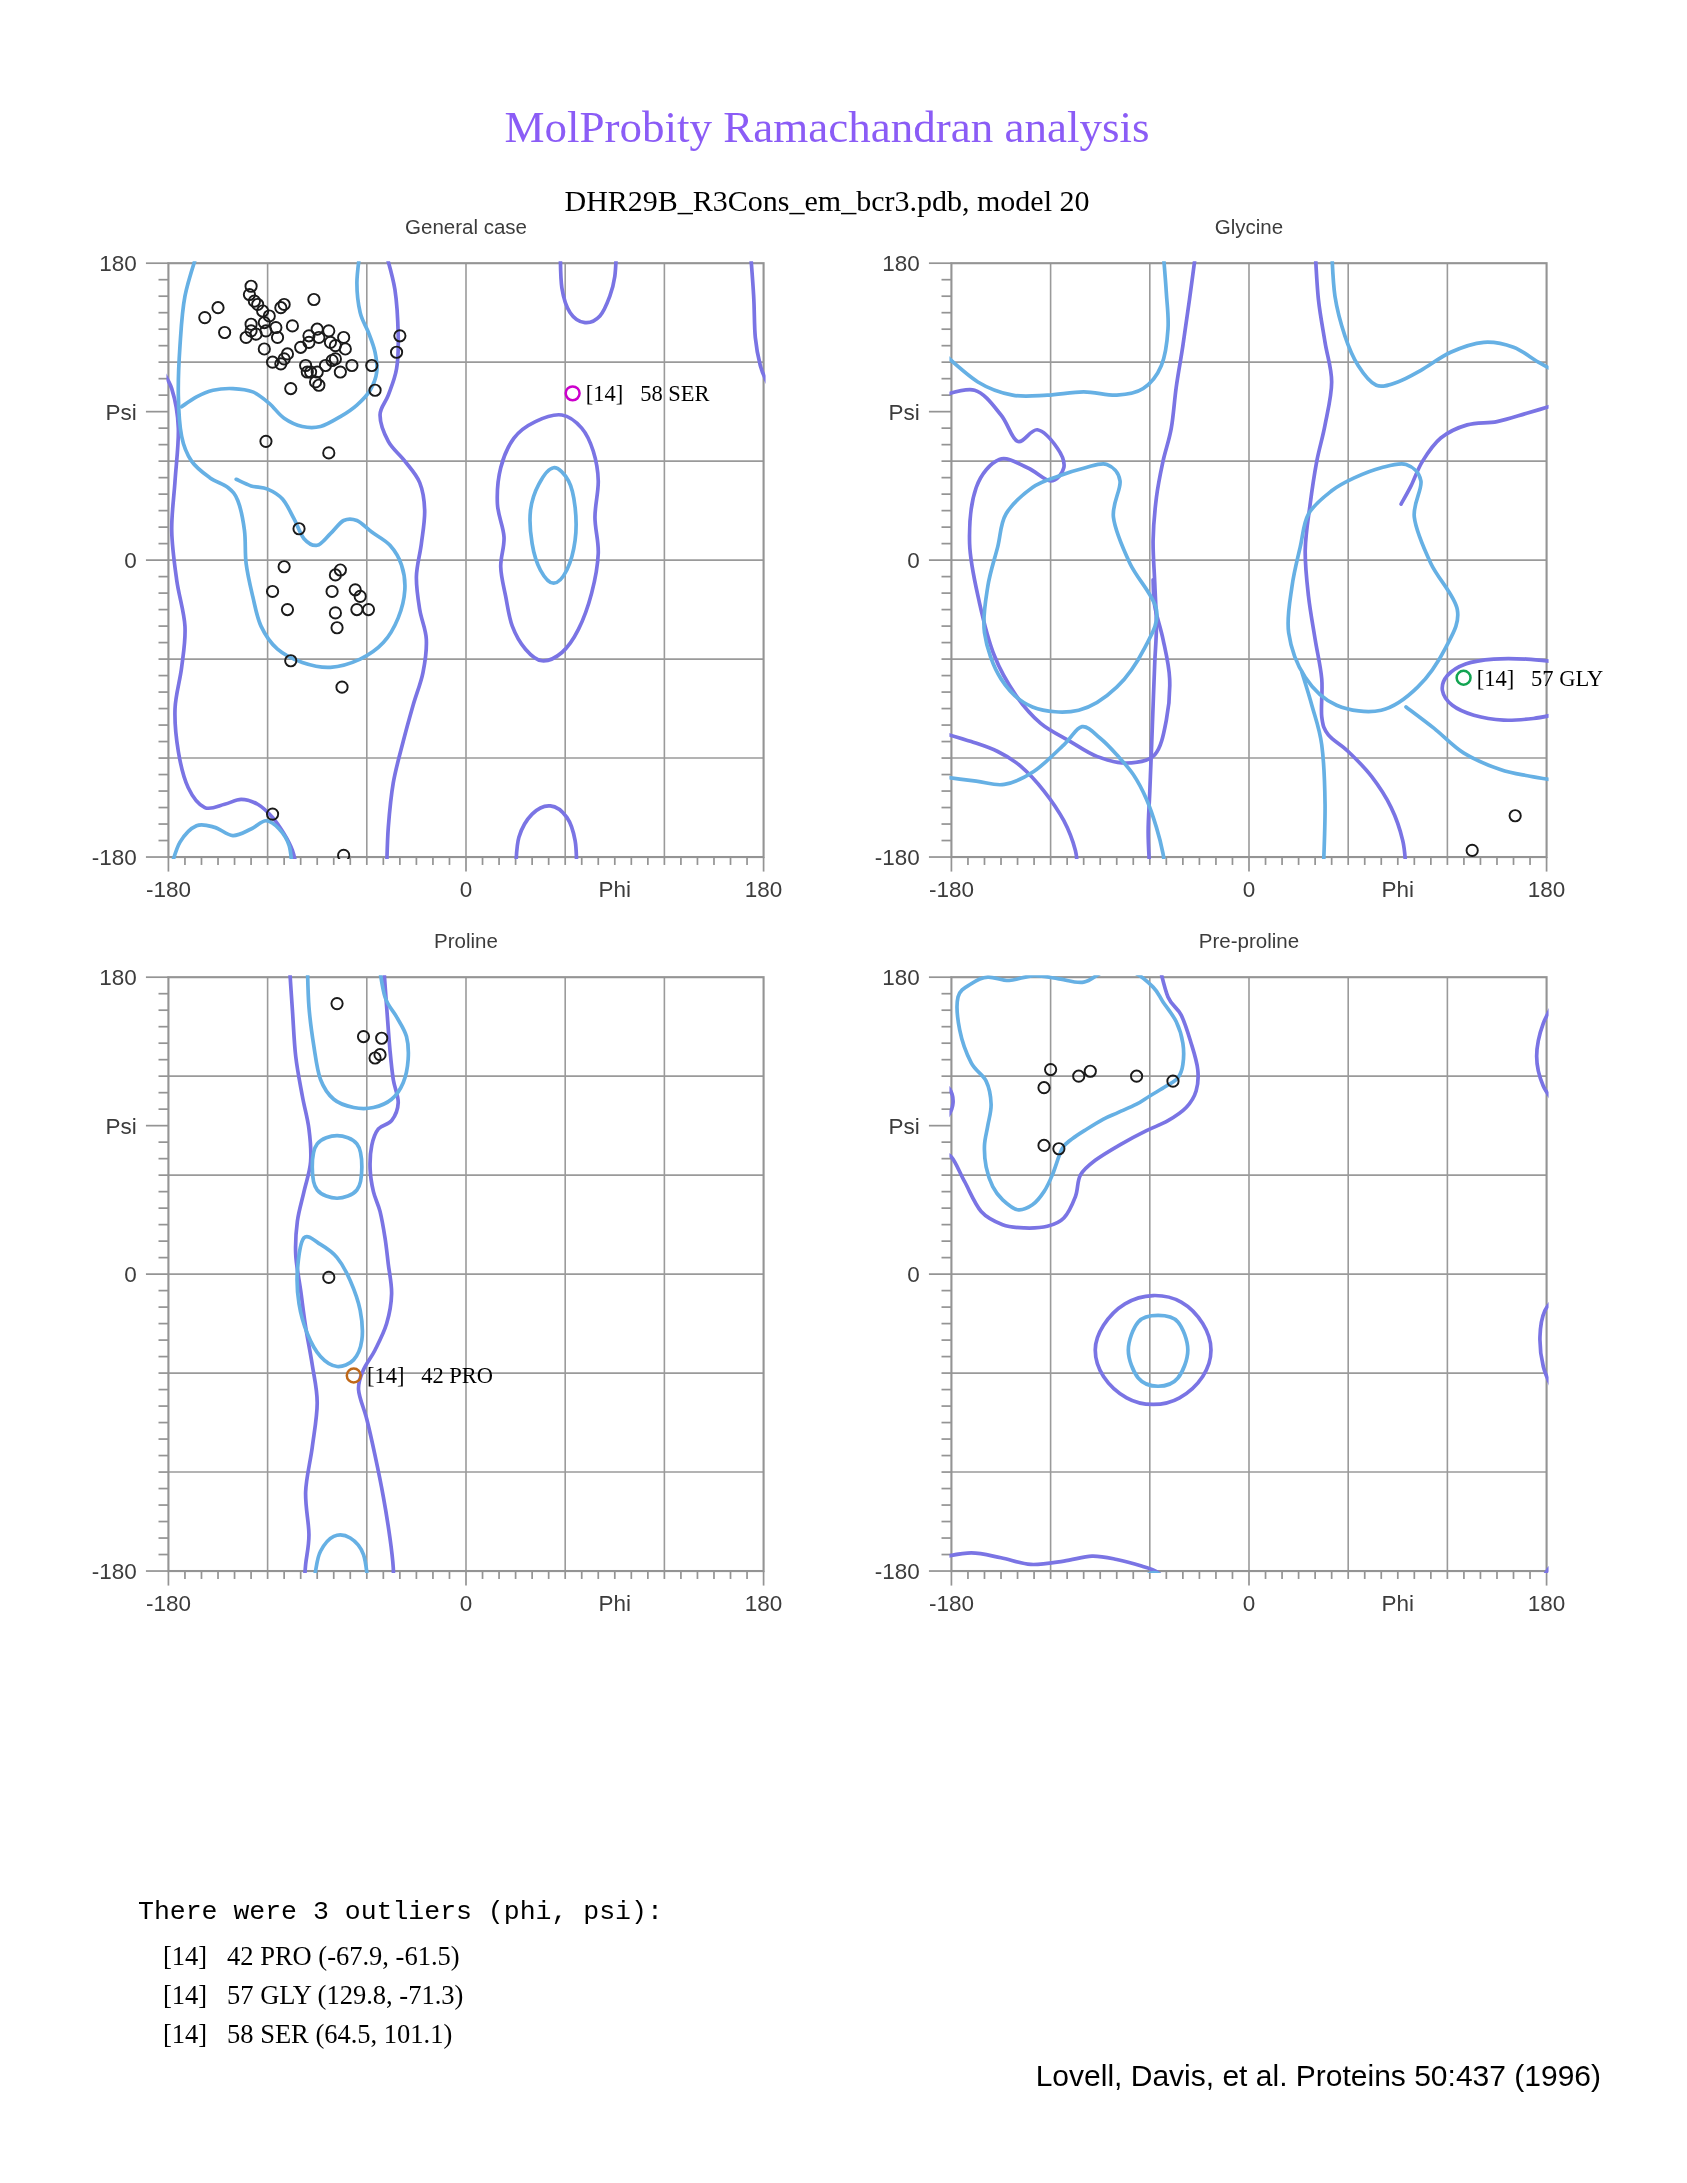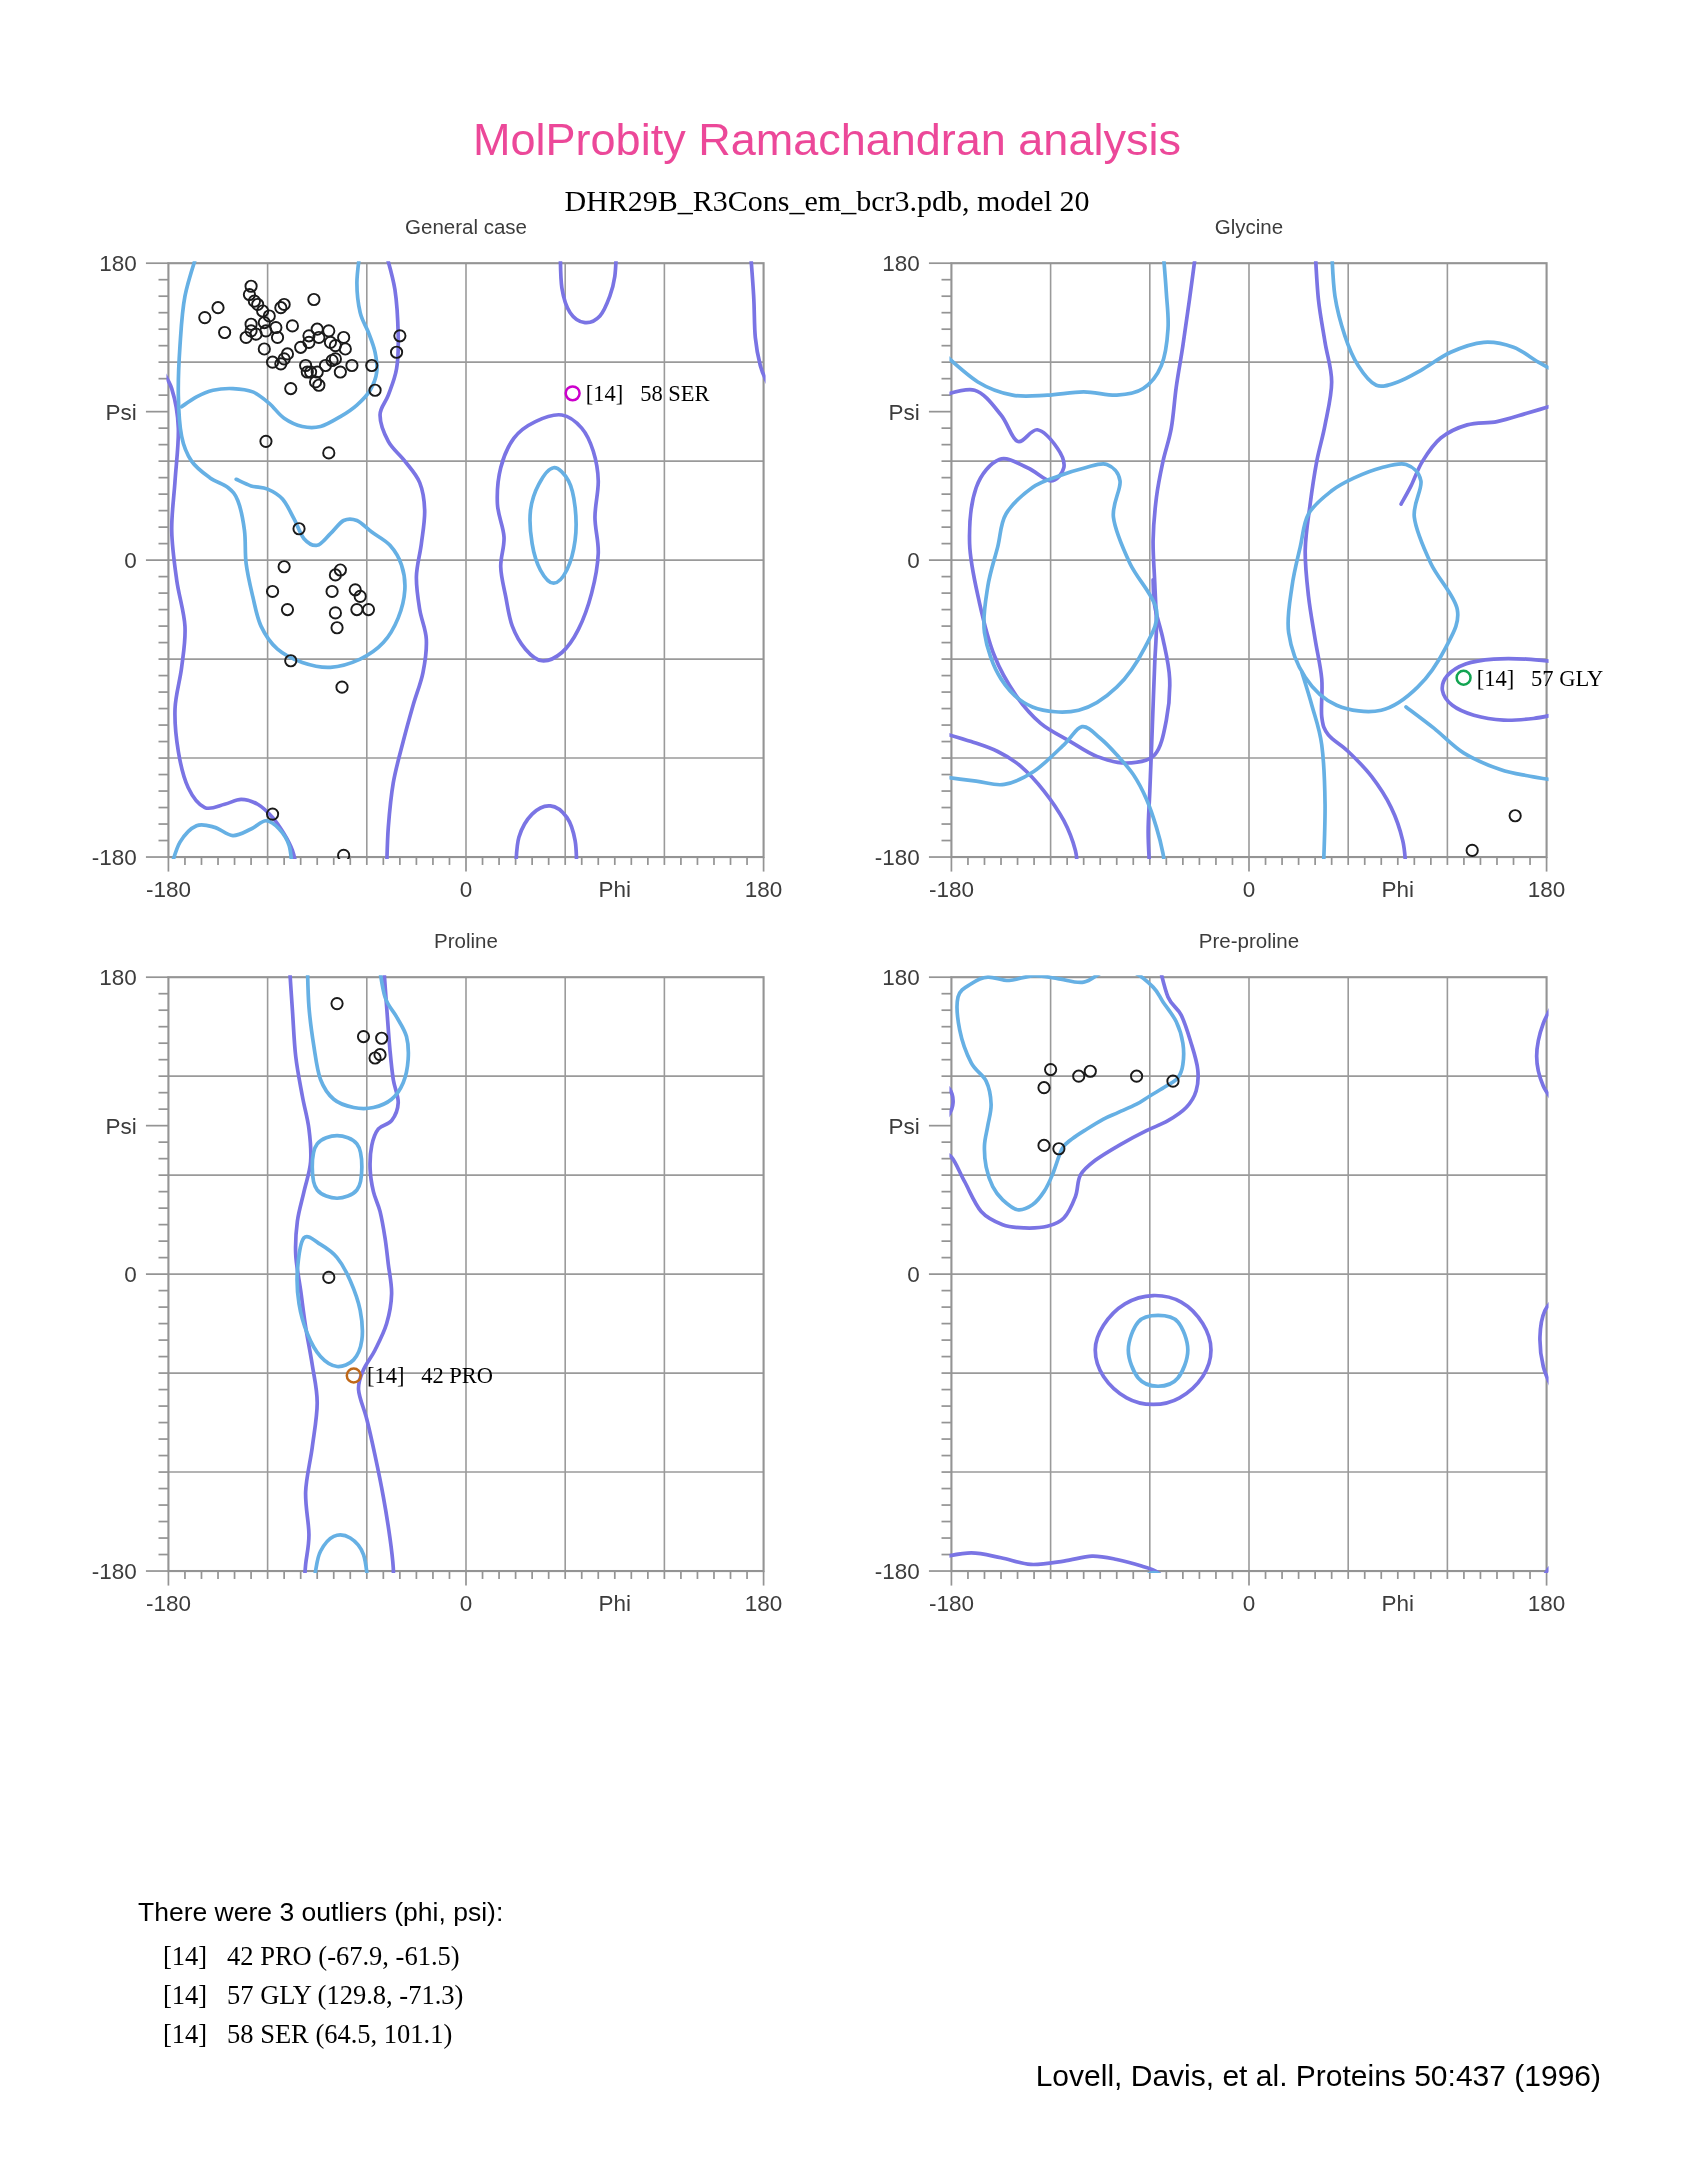--- a/index.html
+++ b/index.html
@@ -1,24 +1,24 @@
 <!DOCTYPE html>
 <html style="font-size:10.6px"><head>
 <meta charset="utf-8">
 <style>
   html,body{margin:0;padding:0;background:#ffffff;}
   .page{position:relative;width:1687px;height:2183px;background:#fff;overflow:hidden;
         font-family:"Liberation Sans",sans-serif;color:#000;}
-  .page-title{position:absolute;top:114px;left:0;width:1654px;text-align:center;
-              font-size:45px;letter-spacing:0px;color:#ec4899;}
+  .page-title{position:absolute;top:101px;left:0;width:1654px;text-align:center;
+              font-size:45px;letter-spacing:0px;color:#8b5cf6;font-family:Liberation Serif, serif;}
   .page-subtitle{position:absolute;top:184px;left:0;width:1654px;text-align:center;
               font-size:30px;color:#000;font-family:"Liberation Serif","DejaVu Serif",serif;}
   .summary{position:absolute;left:138px;top:1762px;font-family:"Liberation Serif","DejaVu Serif",serif;
            font-size:26.5px;line-height:39px;white-space:pre;}
-  .outliers-head{position:absolute;left:138px;top:1897px;font-family:Liberation Sans, sans-serif;
+  .outliers-head{position:absolute;left:138px;top:1897px;font-family:Liberation Mono, monospace;
            font-size:26.5px;white-space:pre;}
   .outlier-lines{position:absolute;left:163px;top:1937px;font-family:"Liberation Serif","DejaVu Serif",serif;
            font-size:26.5px;line-height:39px;white-space:pre;}
   .footer-link{position:absolute;left:85px;top:2059px;font-size:30px;color:#2020df;
            text-decoration:underline;text-decoration-thickness:2.6px;text-underline-offset:5.3px;}
   .footer-cite{position:absolute;right:86px;top:2059px;font-size:30px;color:#000;}
   #plots{position:absolute;left:0;top:0;width:1395px;height:2183px;}
   #plots svg{position:absolute;overflow:visible;}
 </style>
 </head>

